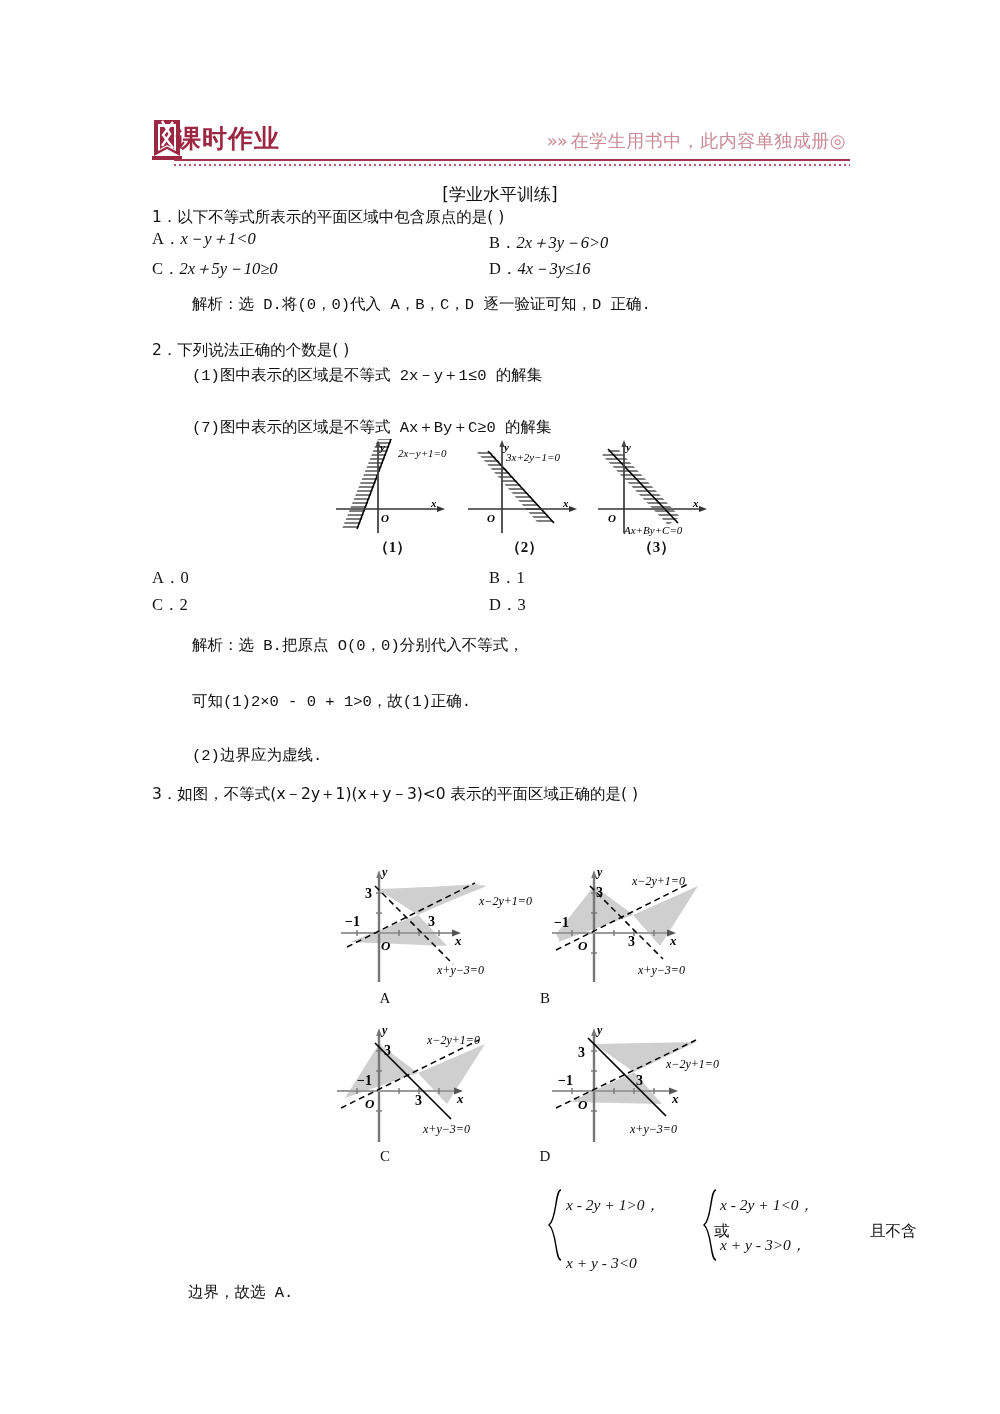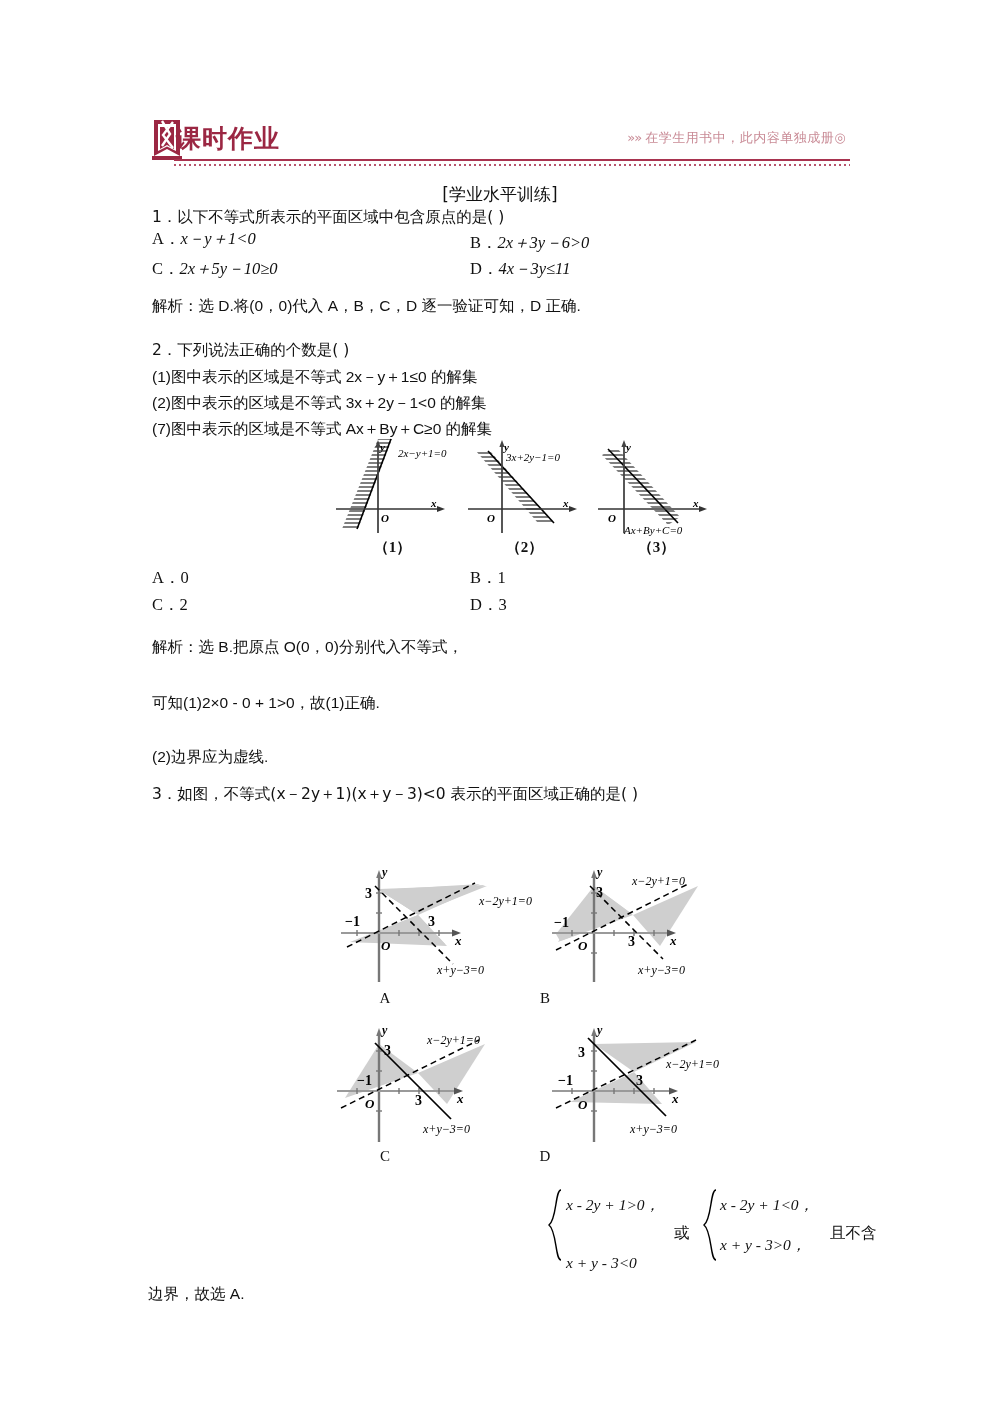--- a/index.html
+++ b/index.html
@@ -46,21 +46,21 @@
     font-weight: bold;
     color: #9b2743;
     letter-spacing: 1px;
     white-space: nowrap;
   }
   .hdr-note {
     position: absolute;
     right: 4px;
     top: 11px;
     font-family: "DejaVu Sans", sans-serif;
-    font-size: 13px;
+    font-size: 18px;
     color: #c98b96;
     white-space: nowrap;
     letter-spacing: 0.5px;
   }
   .hdr-note .chev { letter-spacing: -1px; margin-right: 4px; }
   .hdr-rule-solid {
     position: absolute;
     left: 24px;
     right: 0;
     top: 41px;
@@ -89,24 +89,24 @@
   }
 
   
   .txt {
     position: absolute;
     font-size: 16px;
     line-height: 1.38;
     white-space: nowrap;
     color: #111;
   }
-  .cn { font-family: Liberation Sans, sans-serif; font-size: 15.5px; }
+  .cn { font-family: Liberation Mono, monospace; font-size: 15.5px; margin-left: 40px; }
   .mi { font-style: italic; font-family: "Liberation Serif", serif; }
   .col-l { left: 152px; }
-  .col-r { left: 470px; }
+  .col-r { left: 489px; }
 
   .q-line { font-family: "DejaVu Sans", sans-serif; font-size: 15.5px; }
   .ser { font-family: "Liberation Serif", serif; font-size: 16.5px; }
 
   
   .fig2-wrap { position: absolute; left: 330px; top: 437px; width: 390px; height: 130px; }
   .fig2 { position: absolute; width: 125px; height: 100px; }
   .fig2-cap {
     position: absolute;
     top: 101px;
@@ -169,28 +169,27 @@
   <div class="txt ser col-l" style="top:228px">
     <span>A．</span><span class="mi">x－y＋1&lt;0</span>
   </div>
   <div class="txt ser col-r" style="top:232px">
     <span>B．</span><span class="mi">2x＋3y－6&gt;0</span>
   </div>
   <div class="txt ser col-l" style="top:258px">
     <span>C．</span><span class="mi">2x＋5y－10≥0</span>
   </div>
   <div class="txt ser col-r" style="top:258px">
-    <span>D．</span><span class="mi">4x－3y≤11</span>
+    <span>D．</span><span class="mi">4x－3y≤16</span>
   </div>
 
   <div class="txt cn col-l" style="top:295px">解析：选 D.将(0，0)代入 A，B，C，D 逐一验证可知，D 正确.</div>
 
   <div class="txt q-line col-l" style="top:340px">2．下列说法正确的个数是(          )</div>
   <div class="txt cn col-l" style="top:366px">(1)图中表示的区域是不等式 2x－y＋1≤0 的解集</div>
-  <div class="txt cn col-l" style="top:392px">(2)图中表示的区域是不等式 3x＋2y－1&lt;0 的解集</div>
   <div class="txt cn col-l" style="top:418px">(7)图中表示的区域是不等式 Ax＋By＋C≥0 的解集</div>
 
   <div class="fig2-wrap">
 
     <div class="fig2" style="left:0px;top:0px">
       <svg width="125" height="100" viewBox="0 0 125 100">
         <defs>
           <clipPath id="c2f1">
             <polygon points="48,2 62,2 28,92 12,92"></polygon>
           </clipPath>

